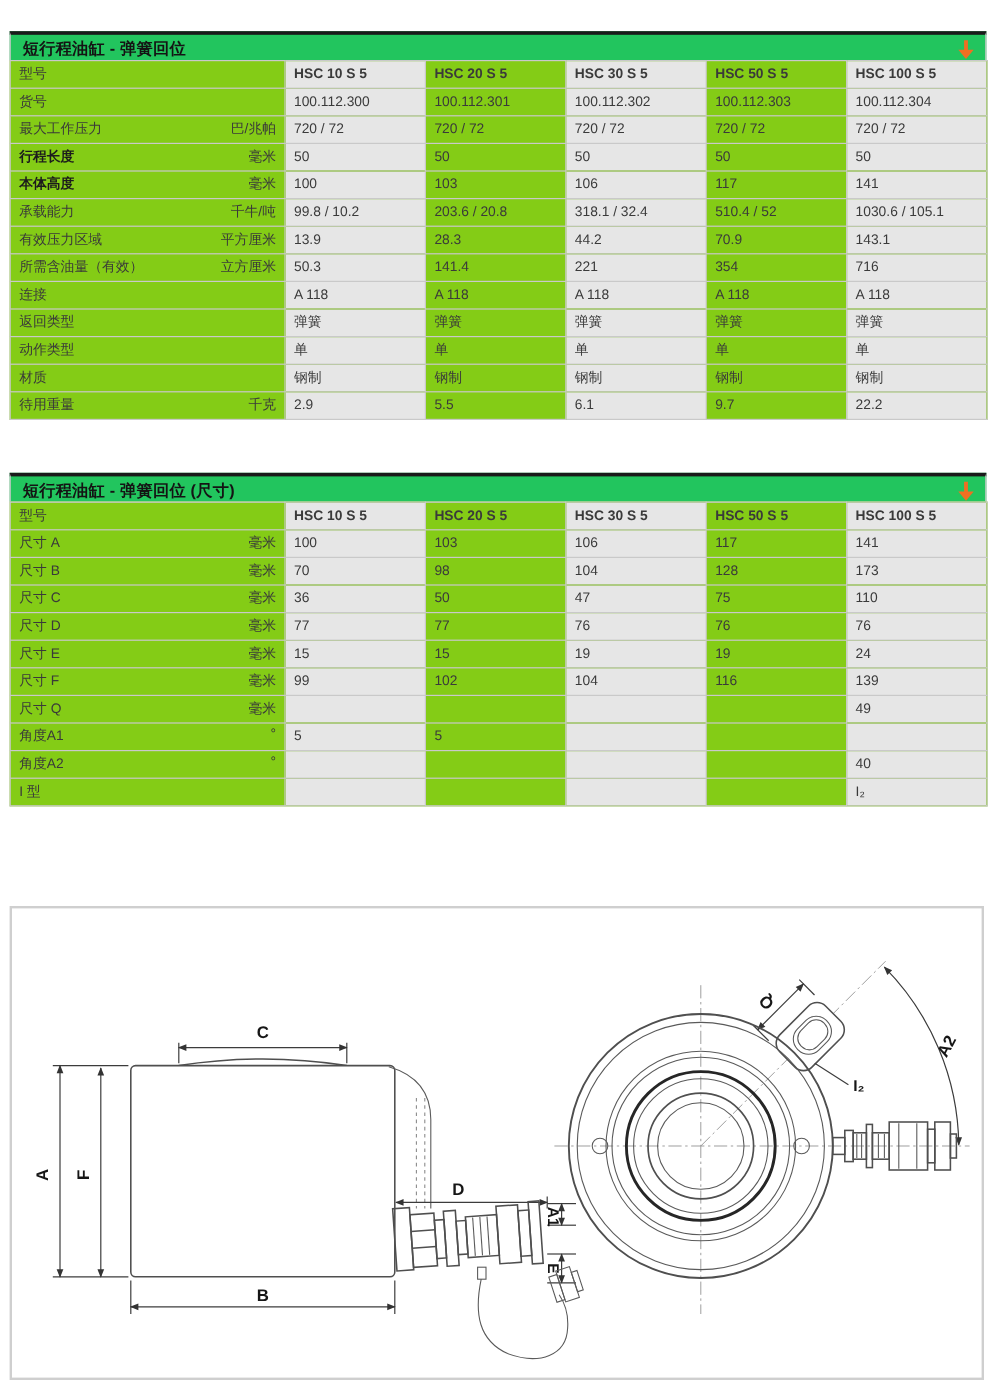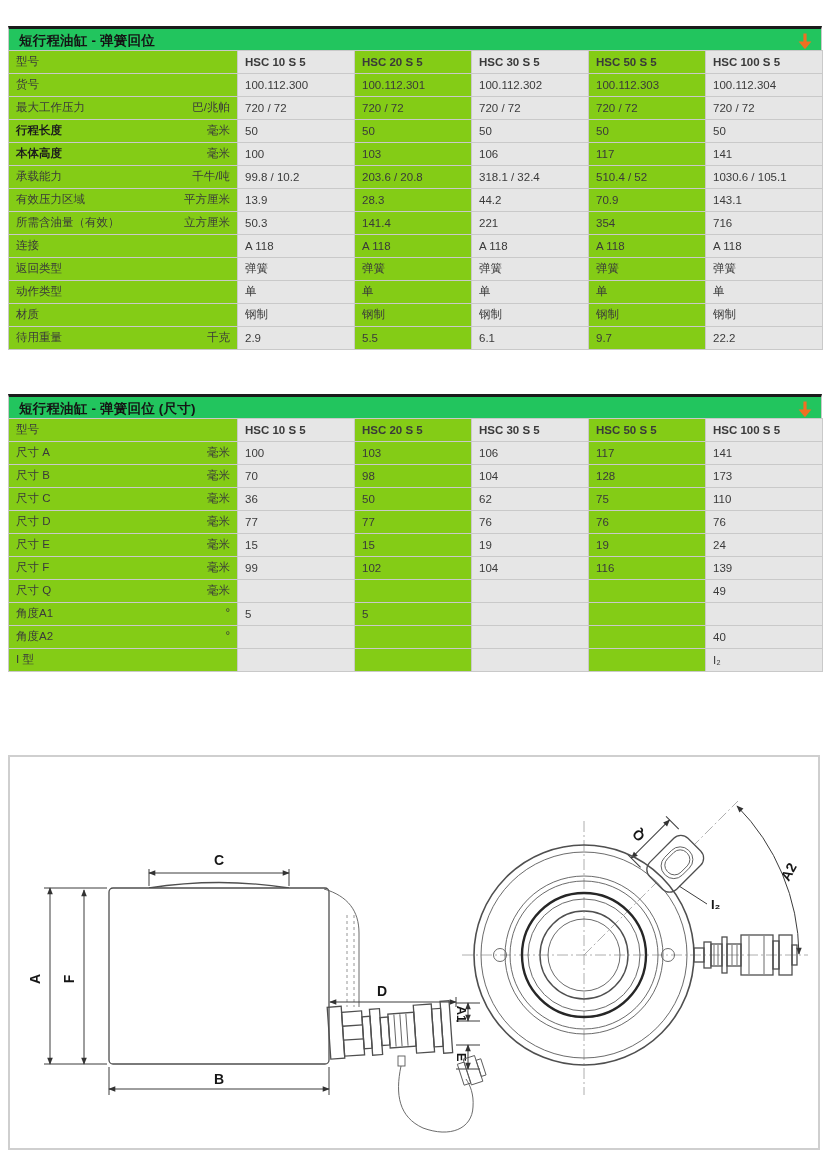--- a/index.html
+++ b/index.html
@@ -278,21 +278,21 @@
         </tr>
         <tr>
           <td class="lab">
             <div class="lf">
               <span class="lname">尺寸 C</span>
               <span class="lunit">毫米</span>
             </div>
           </td>
           <td class="val shade">36</td>
           <td class="val">50</td>
-          <td class="val shade">62</td>
+          <td class="val shade">47</td>
           <td class="val">75</td>
           <td class="val shade">110</td>
         </tr>
         <tr>
           <td class="lab">
             <div class="lf">
               <span class="lname">尺寸 D</span>
               <span class="lunit">毫米</span>
             </div>
           </td>

